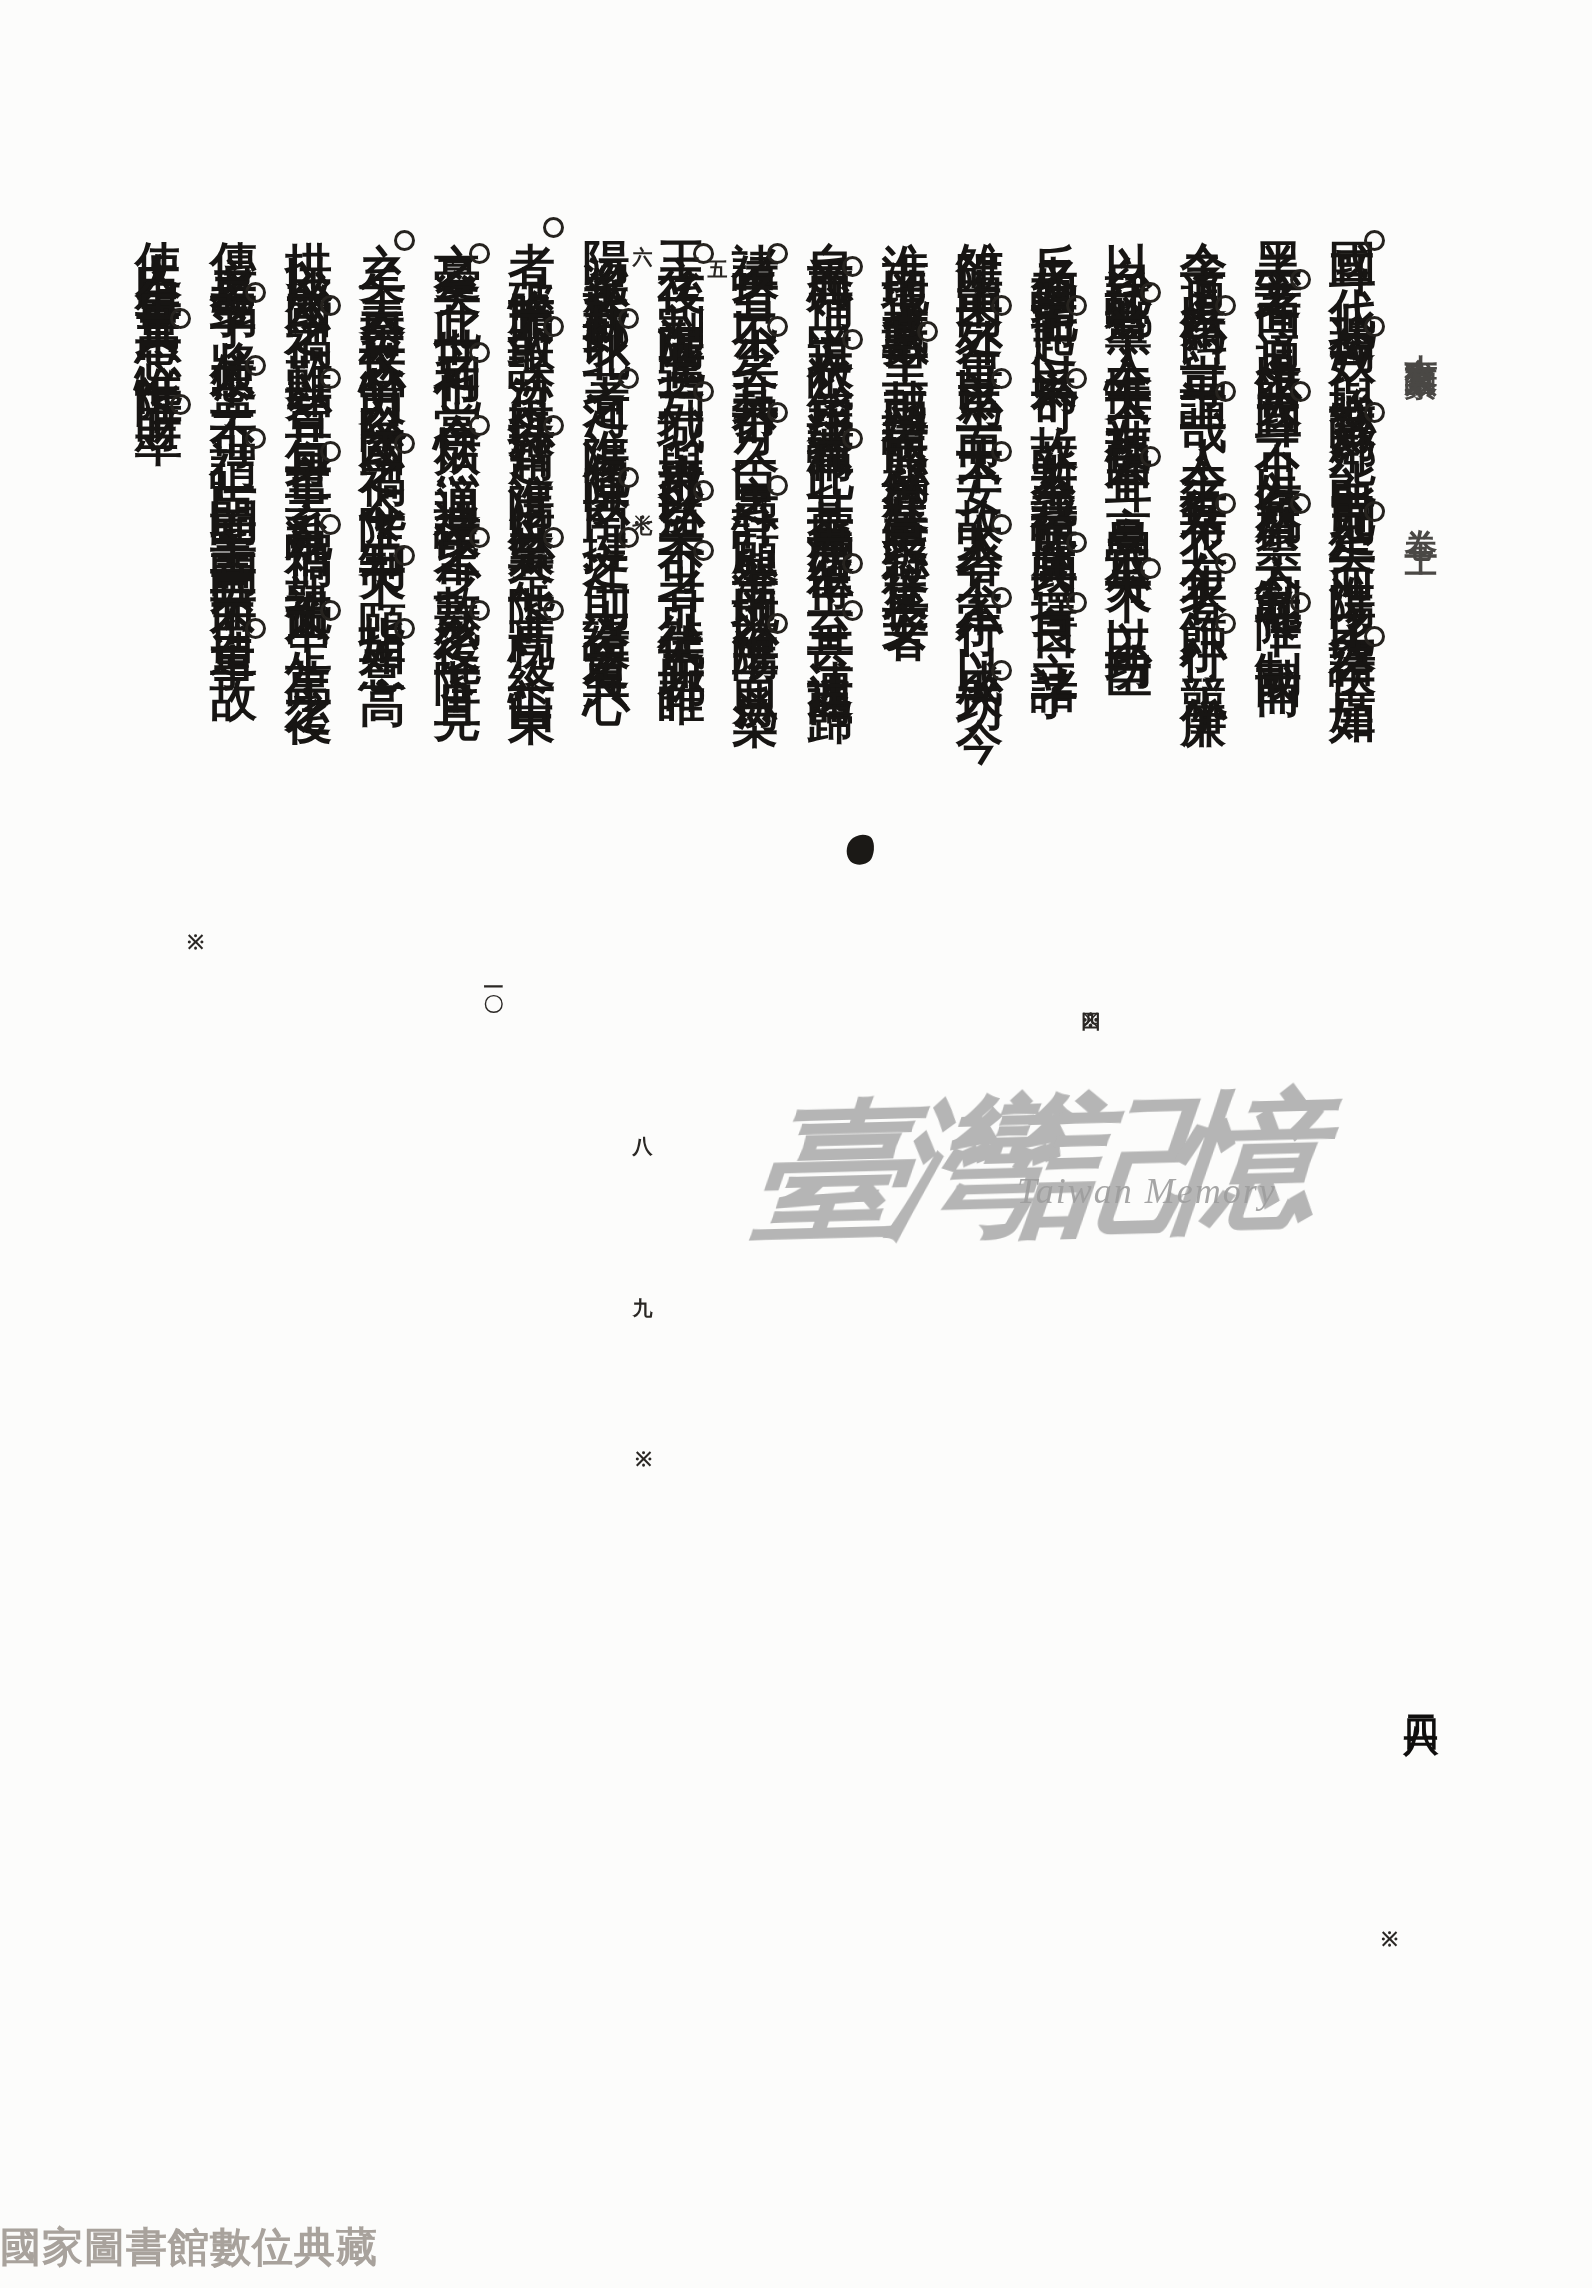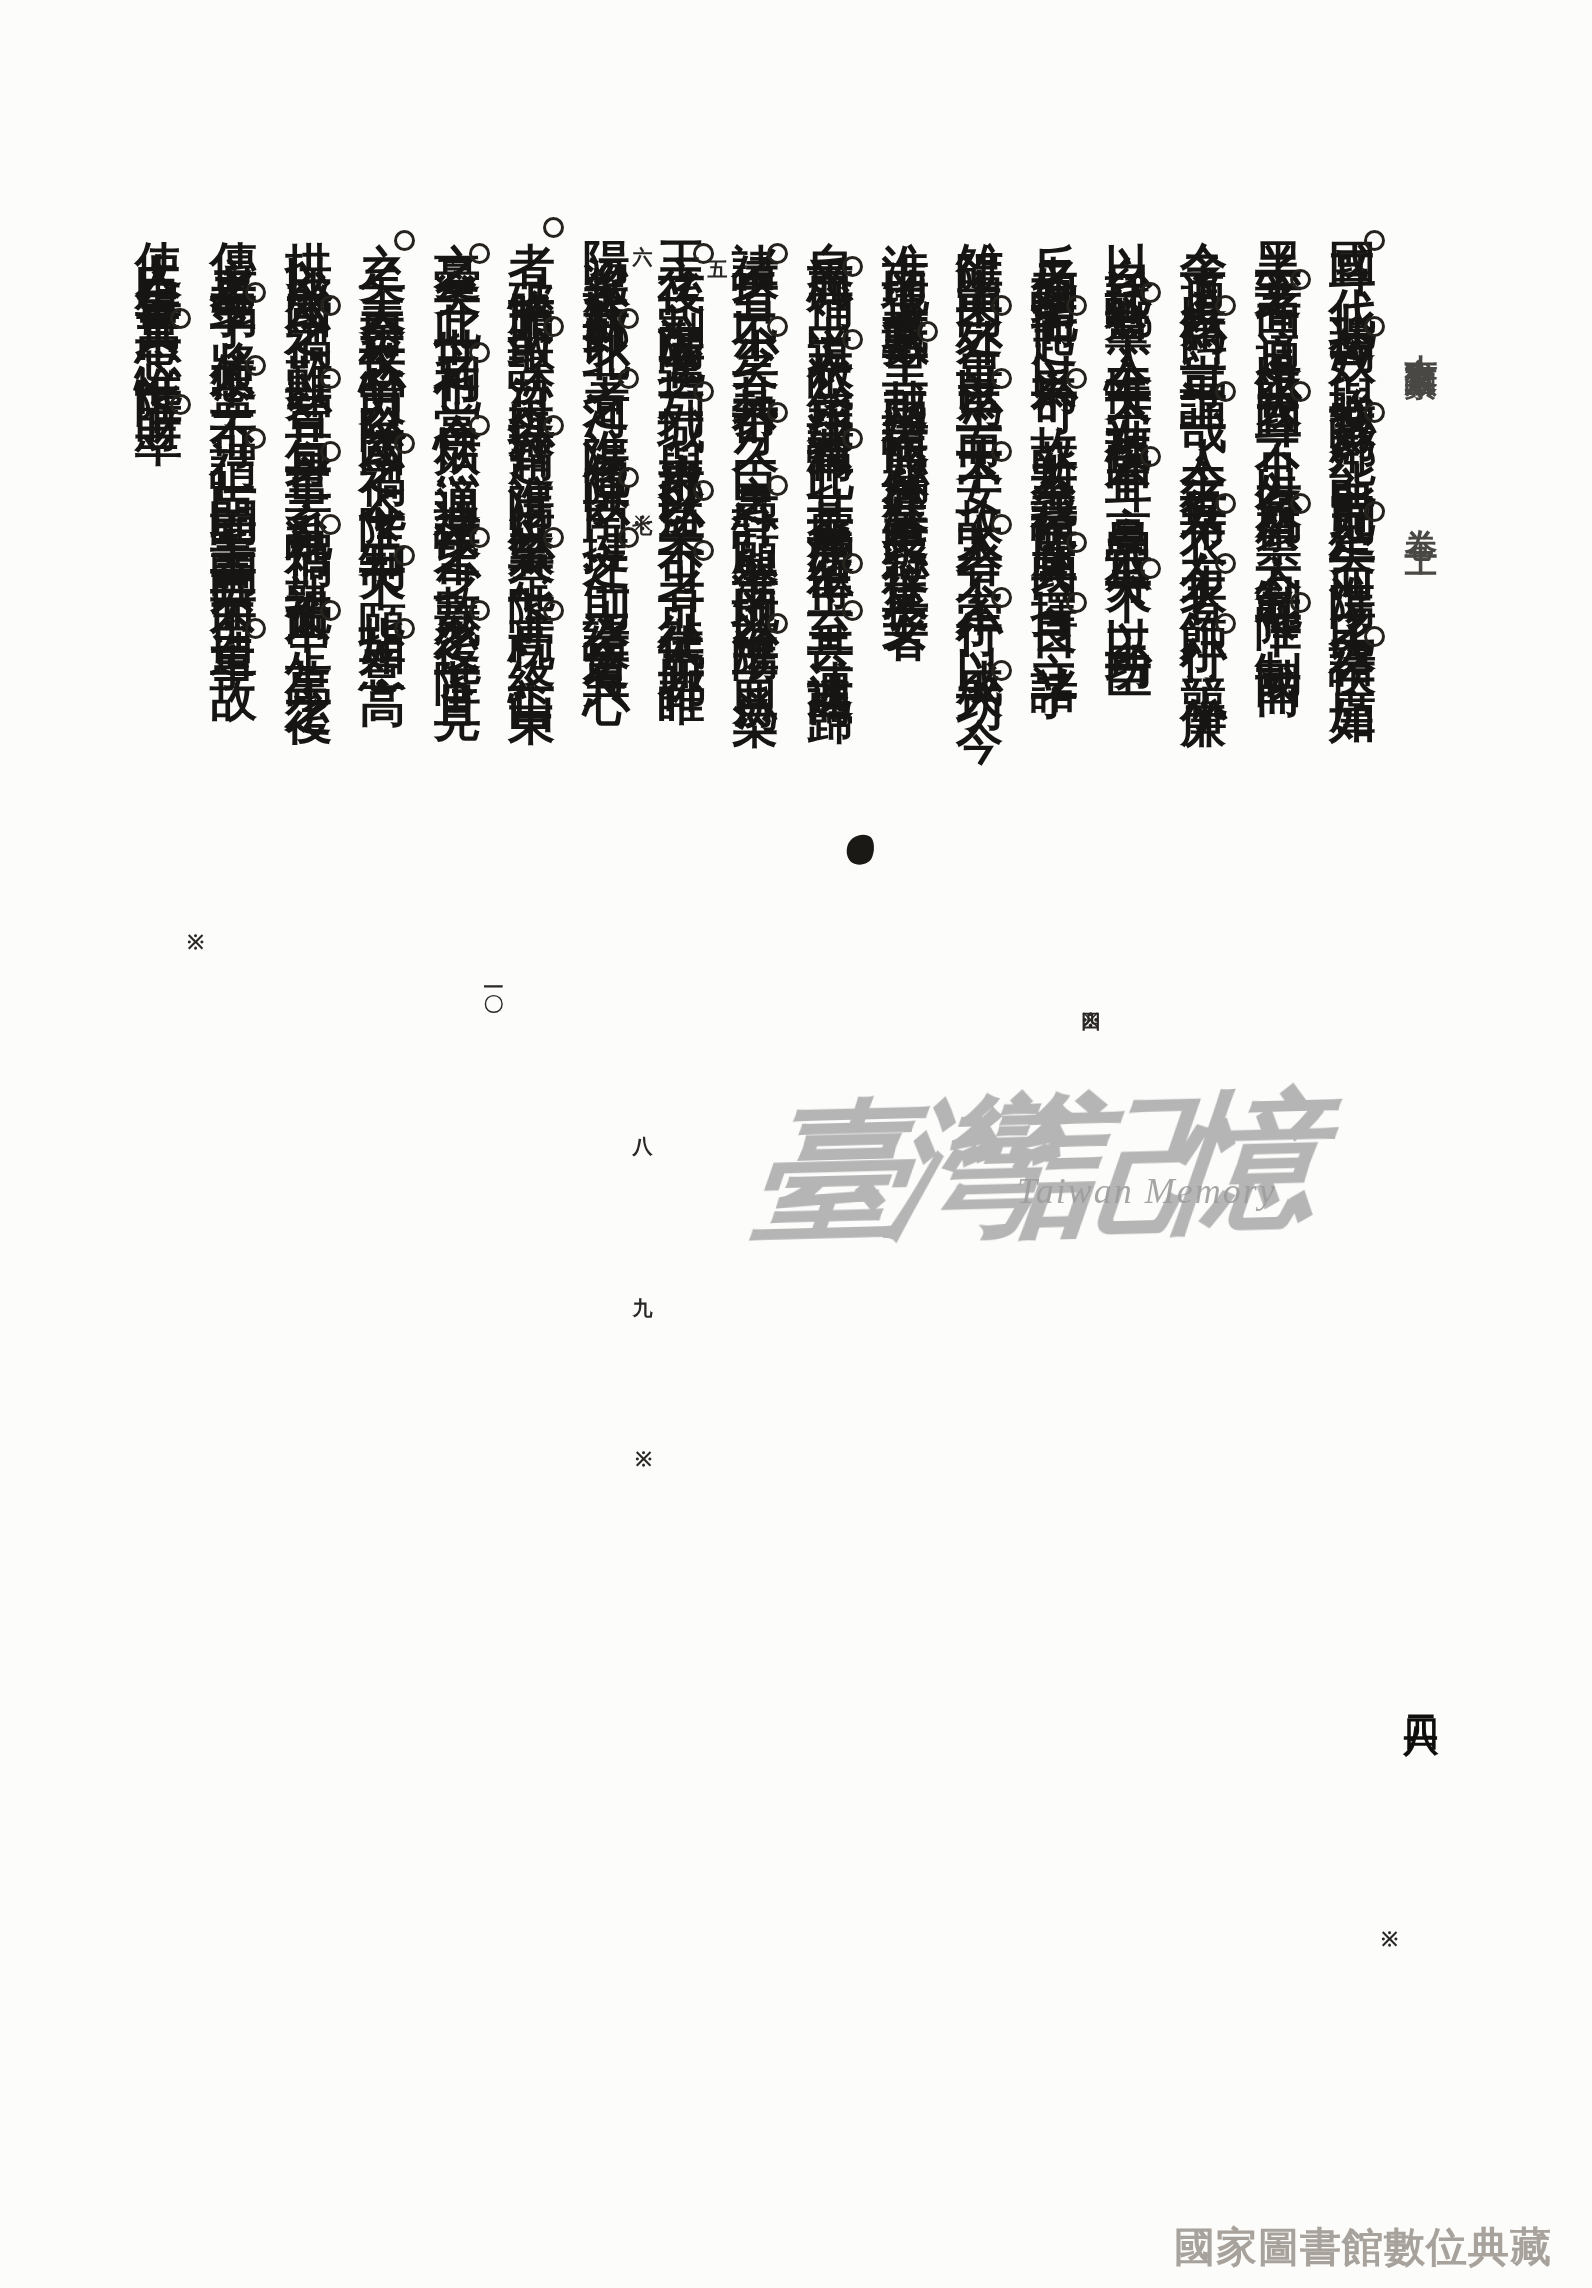--- a/index.html
+++ b/index.html
@@ -46,21 +46,21 @@
     font-style:italic; font-weight:700; color:#a4a4a4; opacity:.8;
     transform:skewX(-7deg) rotate(-1.5deg);
     filter:blur(0.4px); white-space:nowrap; pointer-events:none;
   }
   .wm-latin {
     position:absolute; left:1017px; top:1170px;
     font-size:36px; font-style:italic; letter-spacing:2px;
     color:#9d9d9d; opacity:.9; filter:blur(0.3px); pointer-events:none;
   }
   .caption {
-    position:absolute; left:0; top:2220px; width:1552px; text-align:right;
+    position:absolute; left:0; top:2220px; width:1552px; text-align:left;
     font-size:41px; letter-spacing:1px; color:#a8a29c; font-weight:600;
   }
   .ink-blot {
     position:absolute; left:847px; top:834px; width:27px; height:31px;
     background:#1b1916; border-radius:62% 38% 55% 45%/50% 60% 40% 50%;
     transform:rotate(18deg);
   }
 </style>
 </head>
 <body>

